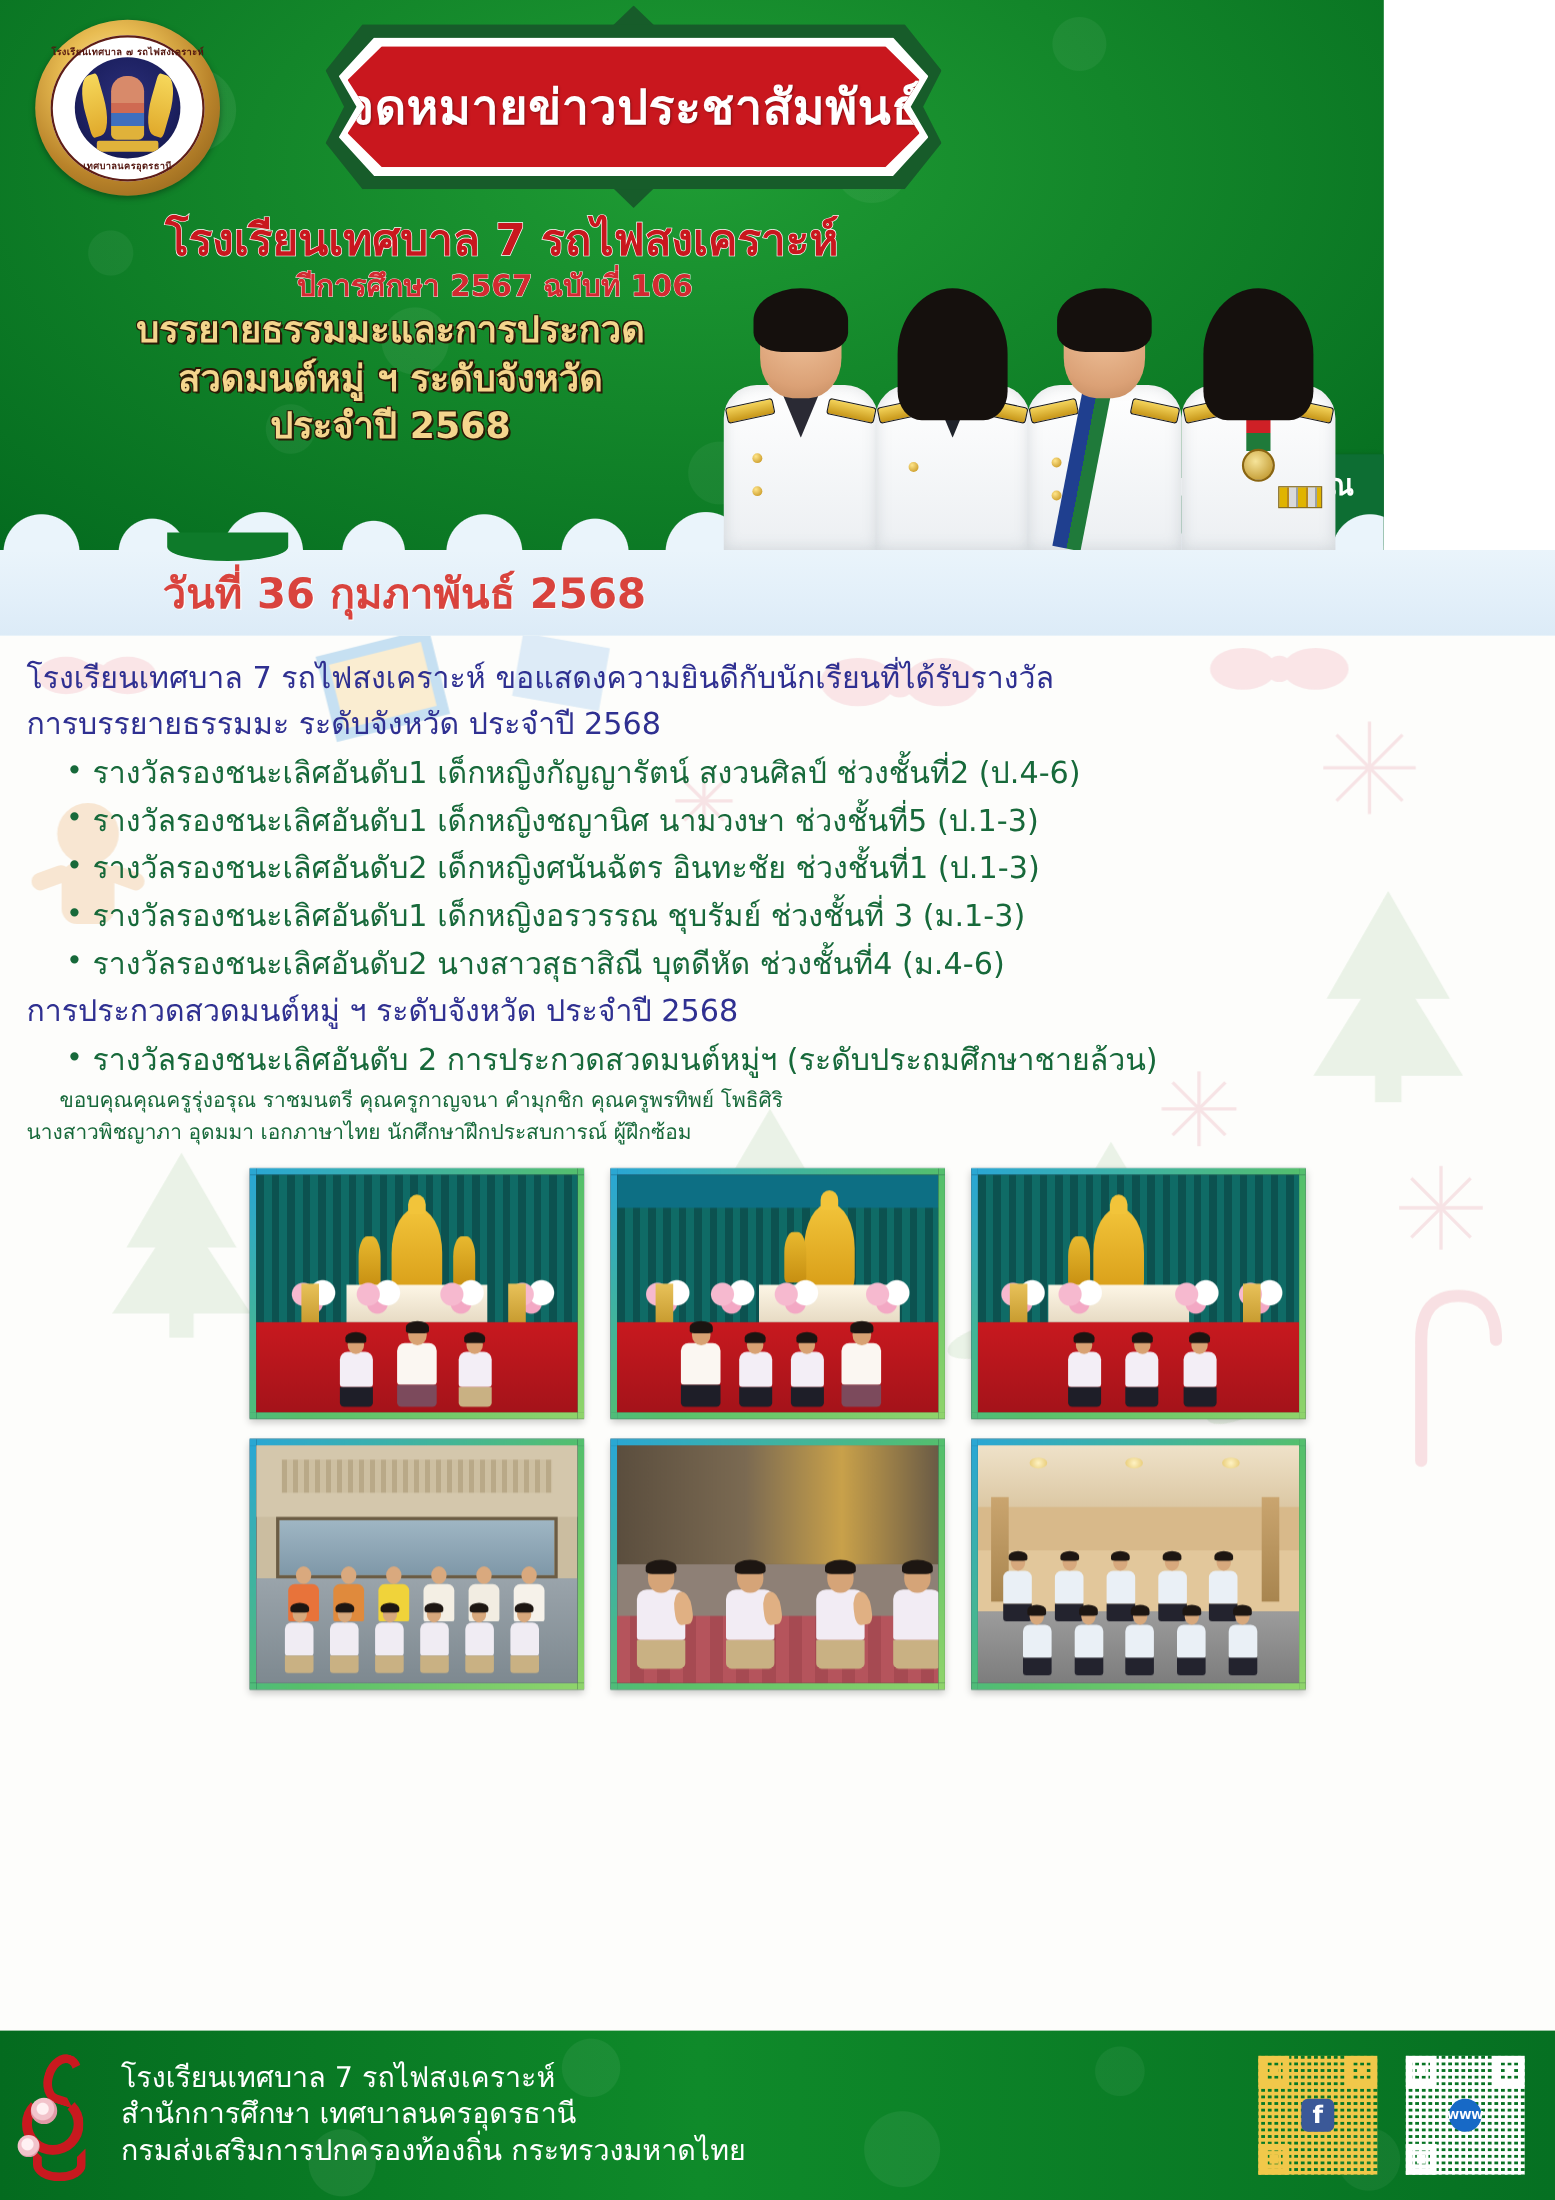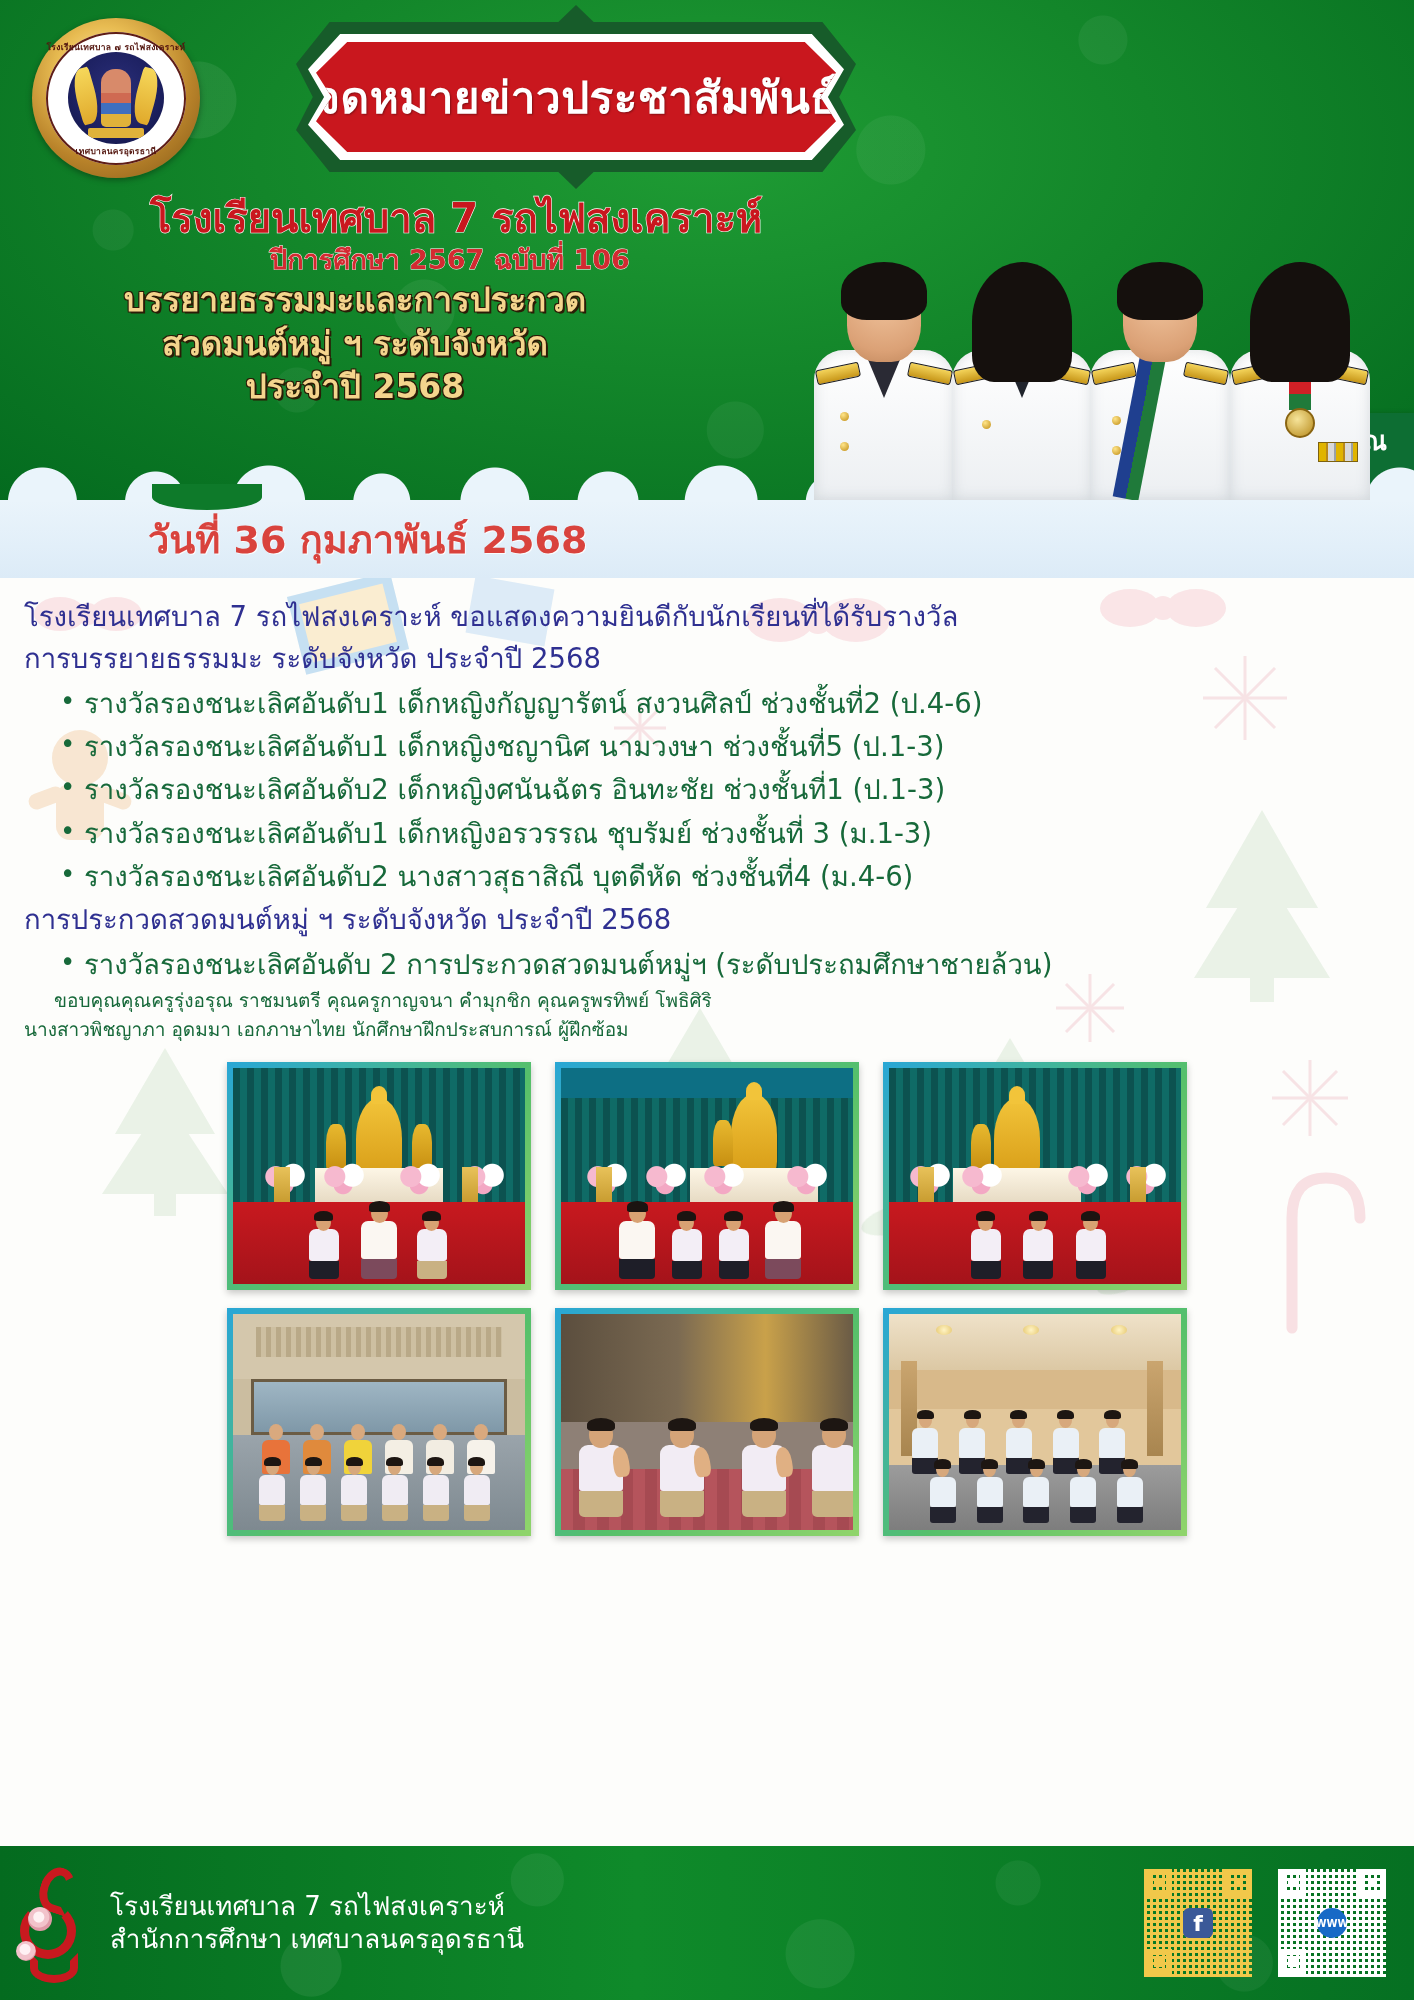--- a/index.html
+++ b/index.html
@@ -11,21 +11,21 @@
   }
   #poster {
     position: relative;
     width: 1414px; height: 2000px;
     overflow: hidden;
   }
 
   
   .header {
     position: relative;
-    width: 1414px; height: 500px;
+    width: 1258px; height: 500px;
     background:
       radial-gradient(circle at 14% 20%, rgba(255,255,255,.07) 0 38px, transparent 39px),
       radial-gradient(circle at 30% 62%, rgba(255,255,255,.06) 0 30px, transparent 31px),
       radial-gradient(circle at 44% 14%, rgba(255,255,255,.05) 0 26px, transparent 27px),
       radial-gradient(circle at 21% 78%, rgba(255,255,255,.05) 0 22px, transparent 23px),
       radial-gradient(circle at 63% 30%, rgba(255,255,255,.05) 0 34px, transparent 35px),
       radial-gradient(circle at 78% 8%, rgba(255,255,255,.05) 0 24px, transparent 25px),
       radial-gradient(circle at 8%  46%, rgba(255,255,255,.05) 0 20px, transparent 21px),
       radial-gradient(circle at 52% 86%, rgba(255,255,255,.05) 0 28px, transparent 29px),
       radial-gradient(ellipse at 50% 30%, #1f9c34 0%, #13862a 45%, #046b1f 100%);
@@ -942,20 +942,21 @@
     <div class="naga">
       <div class="naga-s1"></div>
       <div class="naga-s2"></div>
       <div class="naga-s3"></div>
       <div class="naga-rose"></div>
       <div class="naga-rose b"></div>
     </div>
     <div class="foot-lines">
       <div>โรงเรียนเทศบาล 7 รถไฟสงเคราะห์</div>
       <div>สำนักการศึกษา เทศบาลนครอุดรธานี</div>
+      <div>กรมส่งเสริมการปกครองท้องถิ่น กระทรวงมหาดไทย</div>
     </div>
     <div class="qr-area">
       <div class="qr fb">
         <div class="qr-eye tl"></div>
           <div class="qr-eye tr"></div>
           <div class="qr-eye bl"></div>
         <div class="qr-center fbc">f</div>
       </div>
       <div class="qr web">
         <div class="qr-eye tl"></div>

